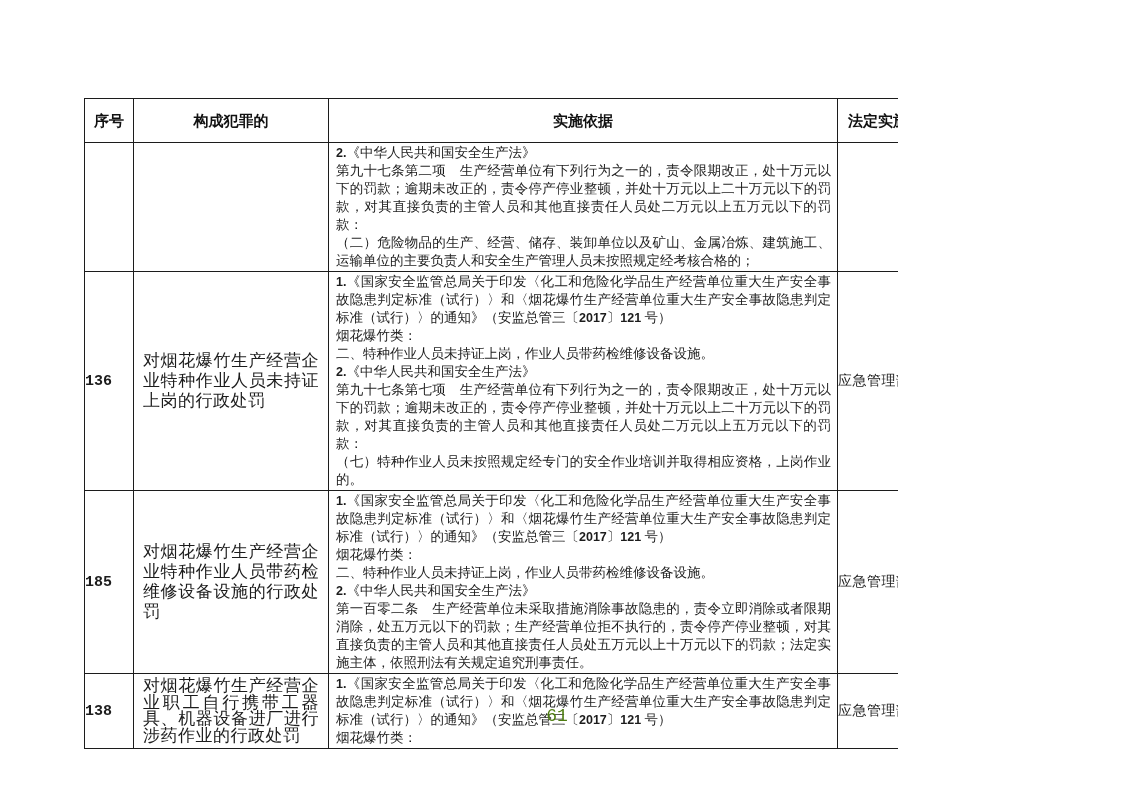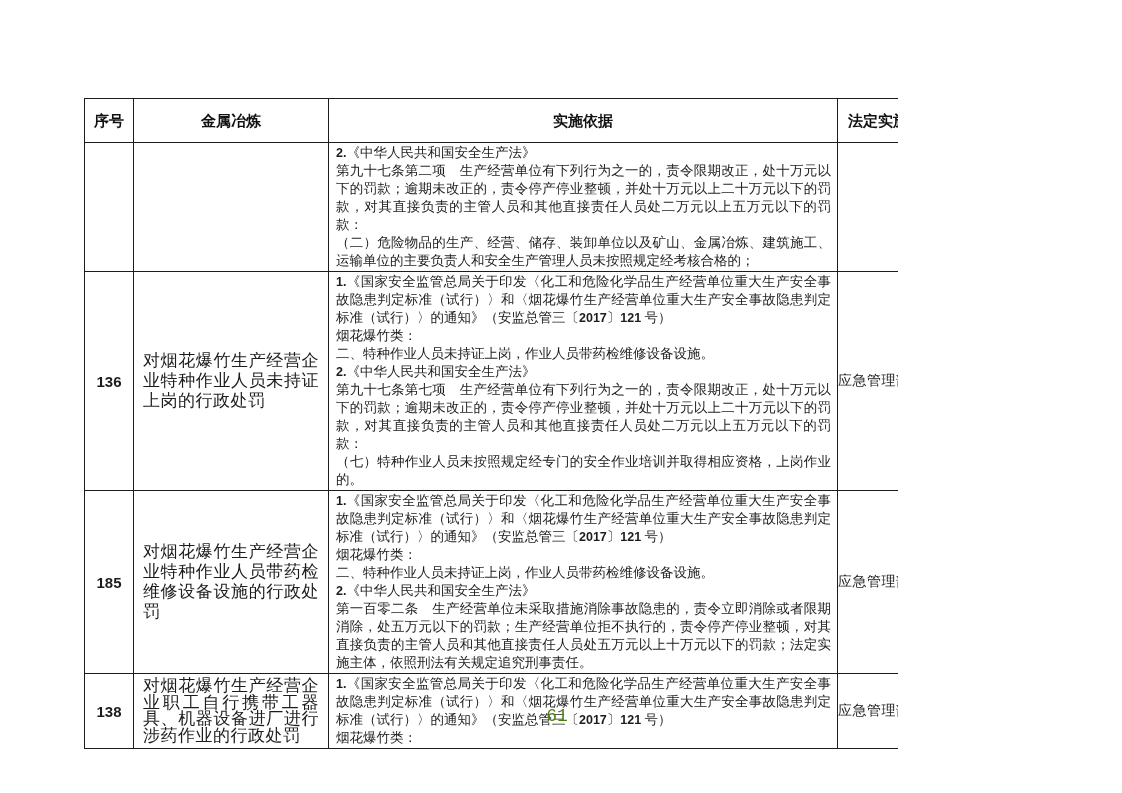--- a/index.html
+++ b/index.html
@@ -34,22 +34,22 @@
     text-align: center;
     padding: 2px 4px;
     color: #111;
   }
   tr.header-row { height: 44px; }
   tr.r0 { height: 111px; }
   tr.r1 { height: 184px; }
   tr.r2 { height: 182px; }
   tr.r3 { height: 71px; }
   td.c-id {
-    text-align: center;
-    font-family: Liberation Sans, sans-serif;
+    text-align: left;
+    font-family: Liberation Mono, monospace;
     font-weight: bold;
     font-size: 15px;
   }
   td.c-name {
     font-size: 17px;
     line-height: 20px;
     padding: 2px 9px;
     text-align: justify;
     text-align-last: left;
     letter-spacing: 0.5px;
@@ -94,21 +94,21 @@
     <colgroup>
       <col style="width:49px">
       <col style="width:195px">
       <col style="width:509px">
       <col style="width:111px">
       <col style="width:93px">
     </colgroup>
     <thead>
       <tr class="header-row">
         <th>序号</th>
-        <th>金属冶炼</th>
+        <th>构成犯罪的</th>
         <th>实施依据</th>
         <th>法定实施主体</th>
         <th>法定行使层级</th>
       </tr>
     </thead>
     <tbody>
 
       <tr class="r0">
         <td class="c-id"></td>
         <td class="c-name"></td>

